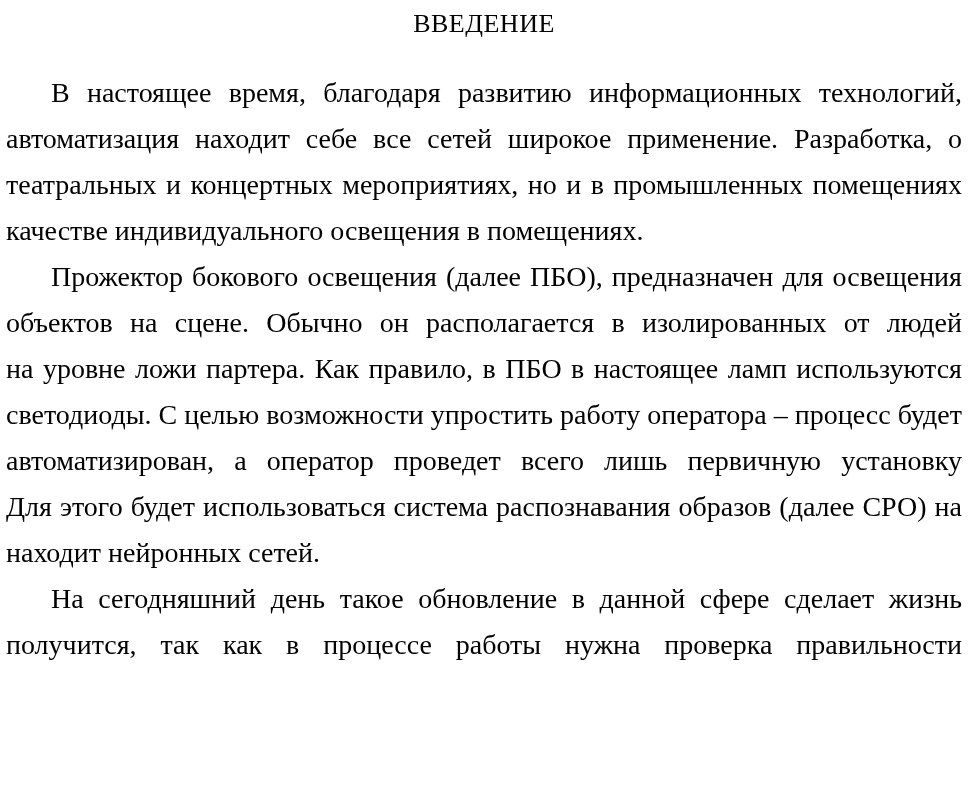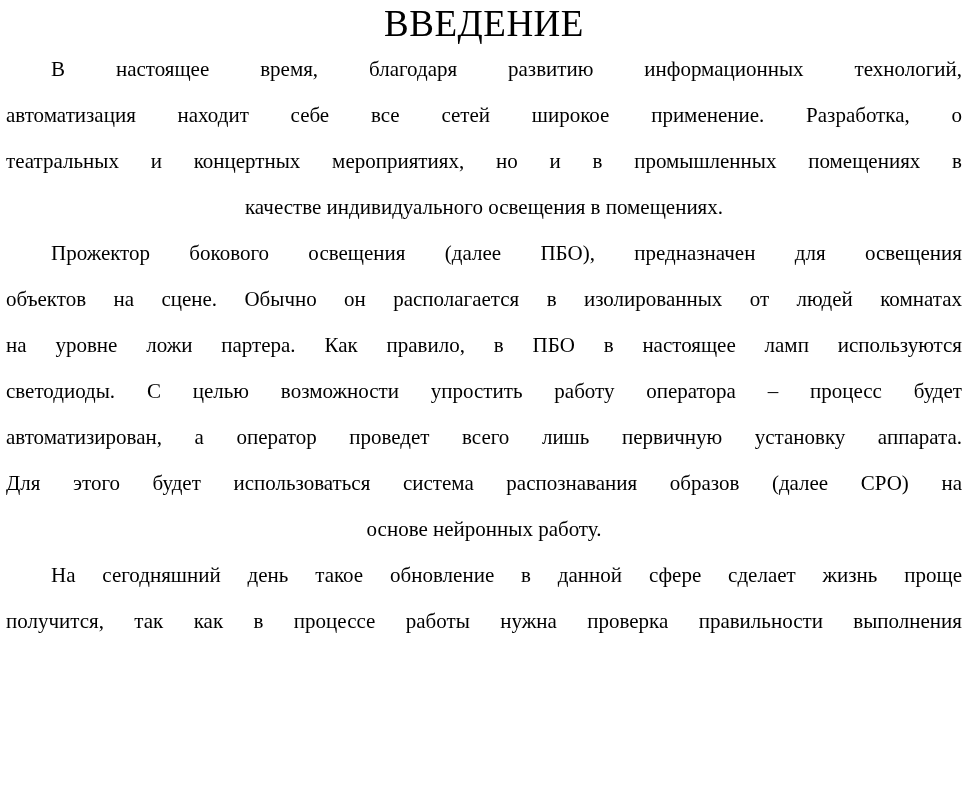--- a/index.html
+++ b/index.html
@@ -14,35 +14,35 @@
     color: #000000;
     font-family: "Liberation Serif", "DejaVu Serif", serif;
   }
   .page {
     box-sizing: border-box;
     width: 968px;
     height: 793px;
     padding: 2px 6px 0 6px;
   }
   .doc-title {
-    font-size: 37px;
+    font-size: 26px;
     line-height: 44px;
     text-align: center;
     letter-spacing: 0.5px;
     white-space: nowrap;
   }
   .content {
-    margin-top: 0;
-    font-size: 21px;
+    margin-top: 24px;
+    font-size: 28px;
   }
   .line {
     height: 46px;
     line-height: 46px;
     white-space: nowrap;
-    text-align: center;
+    text-align: left;
   }
   .line.just {
     white-space: normal;
     text-align: justify;
     text-align-last: justify;
     overflow: hidden;
   }
   .line.indent {
     text-indent: 45px;
   }
@@ -56,17 +56,17 @@
       <div class="line just indent">В настоящее время, благодаря развитию информационных технологий,</div>
       <div class="line just">автоматизация находит себе все сетей широкое применение. Разработка, о</div>
       <div class="line just">театральных и концертных мероприятиях, но и в промышленных помещениях в</div>
       <div class="line">качестве индивидуального освещения в помещениях.</div>
       <div class="line just indent">Прожектор бокового освещения (далее ПБО), предназначен для освещения</div>
       <div class="line just">объектов на сцене. Обычно он располагается в изолированных от людей комнатах</div>
       <div class="line just">на уровне ложи партера. Как правило, в ПБО в настоящее ламп используются</div>
       <div class="line just">светодиоды. С целью возможности упростить работу оператора – процесс будет</div>
       <div class="line just">автоматизирован, а оператор проведет всего лишь первичную установку аппарата.</div>
       <div class="line just">Для этого будет использоваться система распознавания образов (далее СРО) на</div>
-      <div class="line">основе нейронных работу.</div>
+      <div class="line">находит нейронных сетей.</div>
       <div class="line just indent">На сегодняшний день такое обновление в данной сфере сделает жизнь проще</div>
       <div class="line just">получится, так как в процессе работы нужна проверка правильности выполнения</div>
     </div>
 </div>
 
 </body></html>

